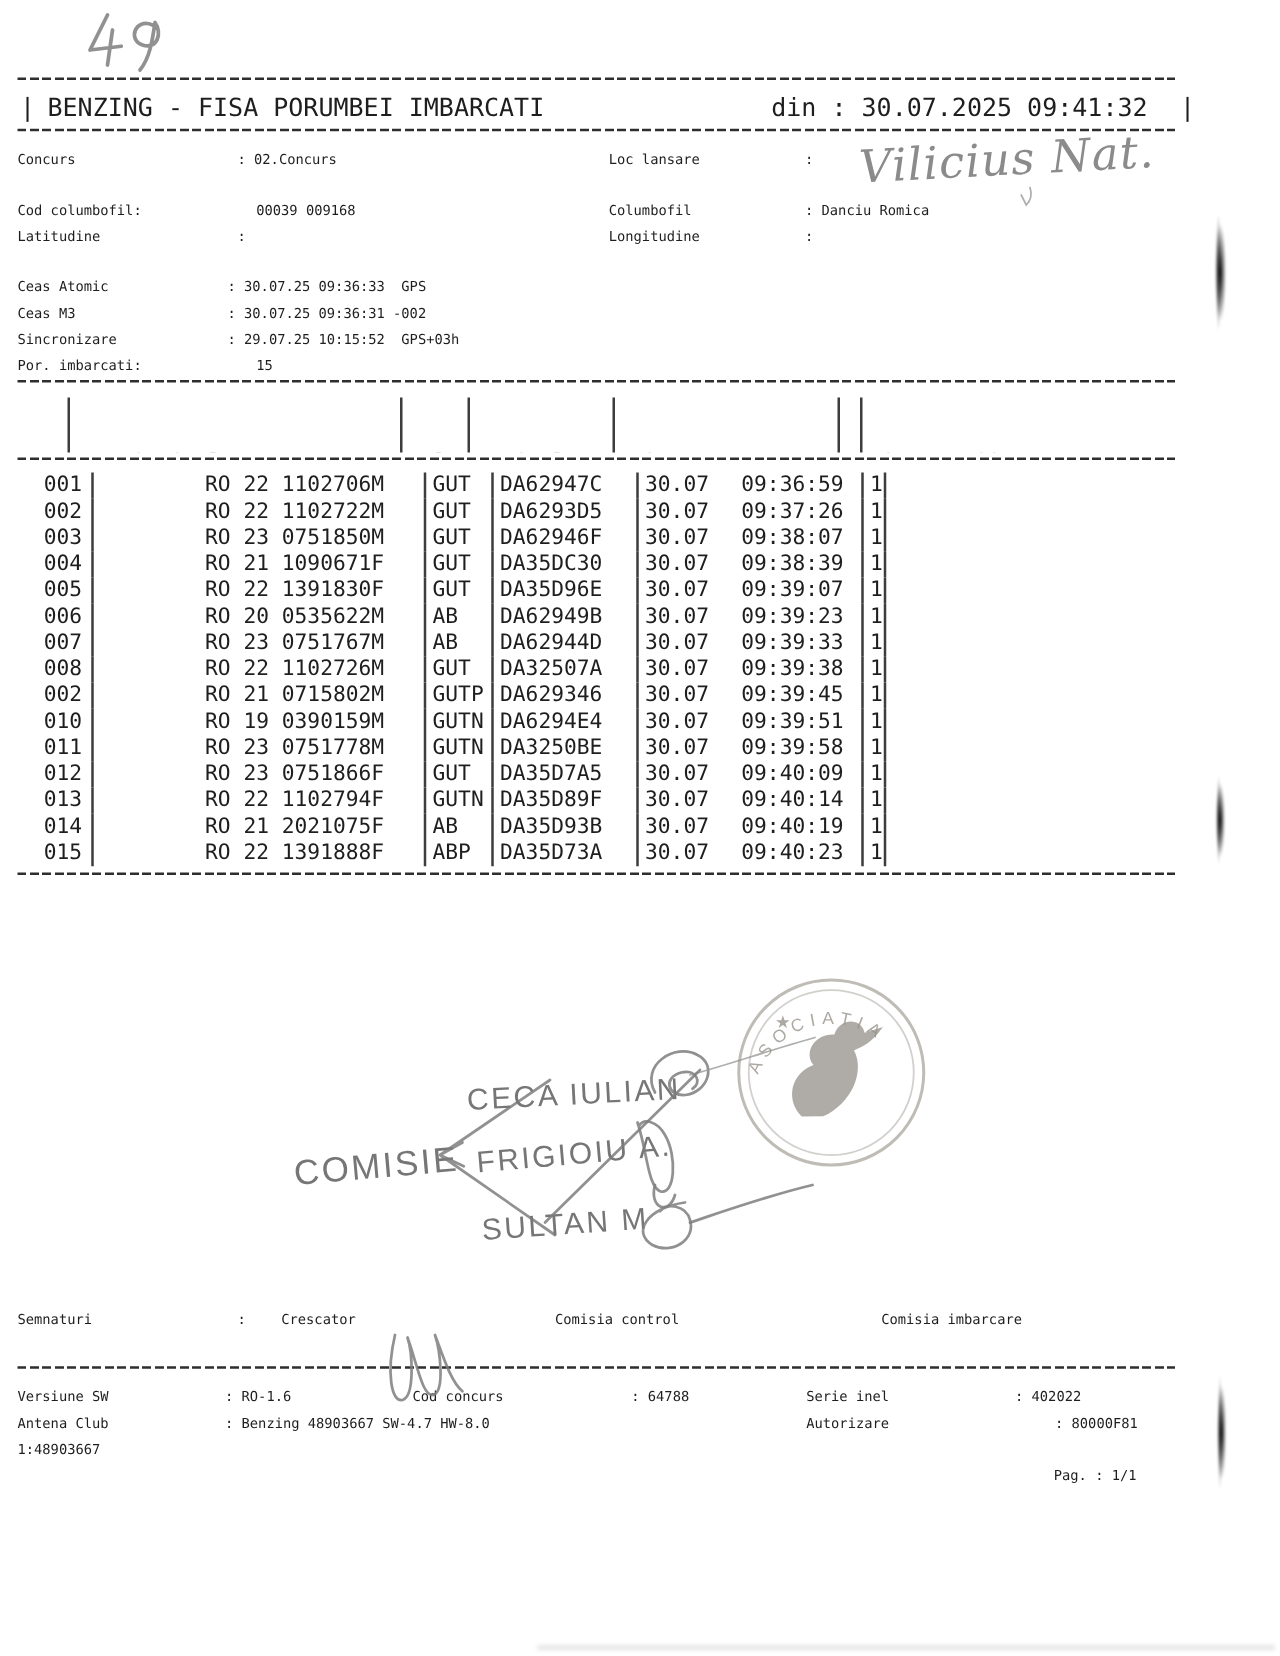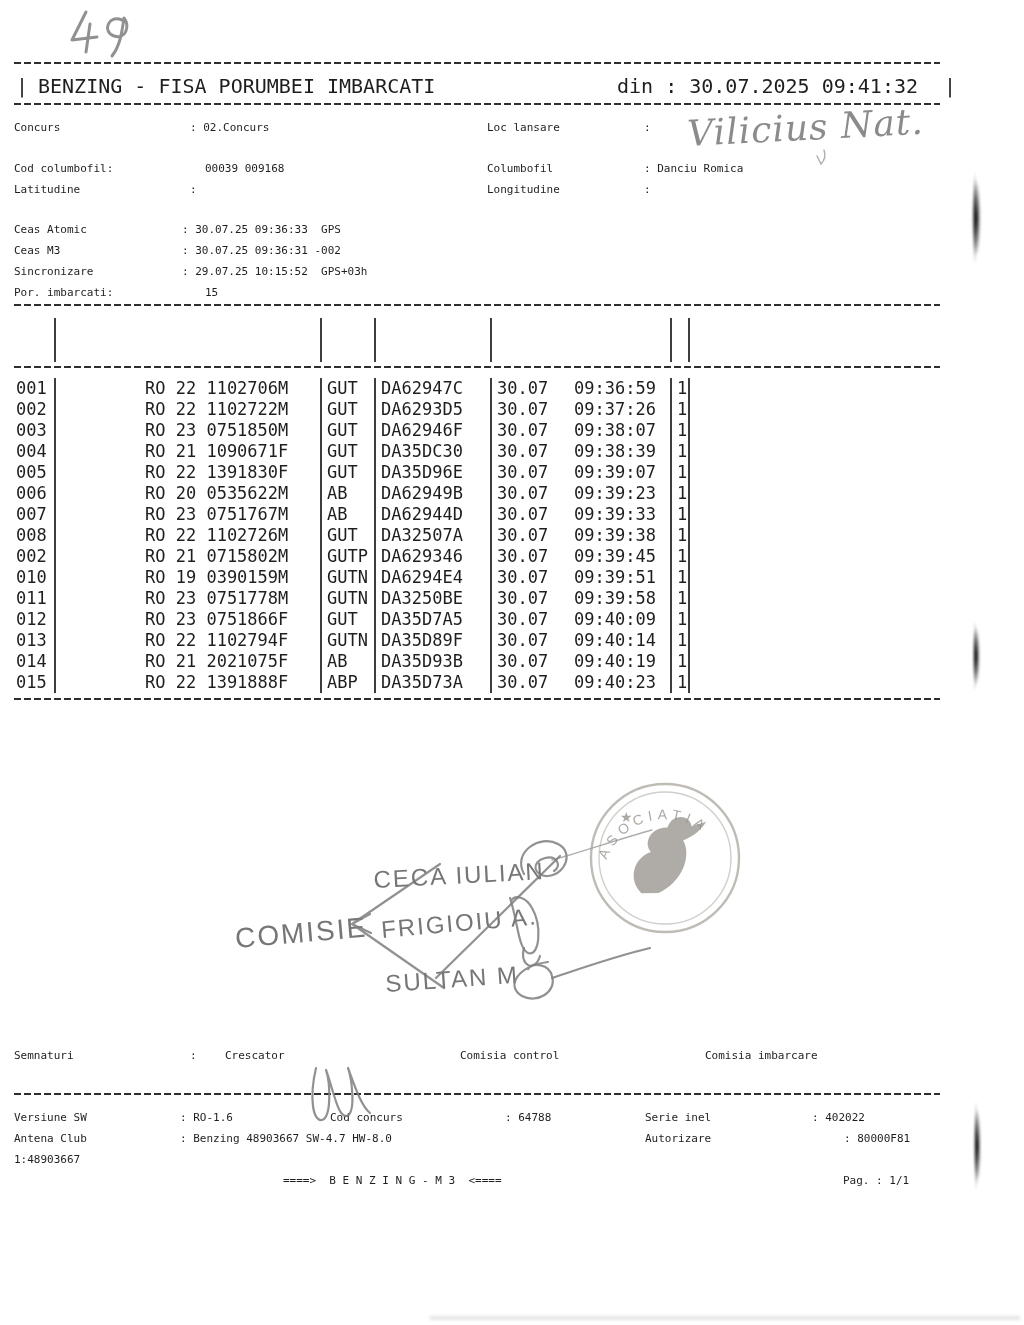--- a/index.html
+++ b/index.html
@@ -8,21 +8,21 @@
     font-family:"DejaVu Sans Mono","Liberation Mono",monospace;
     color:#1e1e1e;overflow:hidden;
   }
   .t{position:absolute;white-space:pre;font-size:11px;line-height:21px;}
   .big{font-size:20px;line-height:24px;}
   .dash{position:absolute;left:14px;width:926px;height:2px;
     background:repeating-linear-gradient(to right,#2e2e2e 0 7px,transparent 7px 10px);}
   
   .tbl{position:absolute;left:14px;width:926px;}
   .thead{top:318px;height:44px;}
-  .trow{display:flex;height:21px;font-size:17px;line-height:21px;white-space:pre;}
+  .trow{display:flex;height:21px;font-size:17px;line-height:21px;white-space:pre;margin-left:19px;}
   .thead .trow-h{display:flex;height:44px;}
   .c{box-sizing:border-box;flex:0 0 auto;overflow:hidden;}
   .sep{border-right:2px solid #3d3d3d;}
   .c.nr{width:42px;padding-left:2px;}
   .c.serie{width:266px;padding-left:89px;}
   .c.culo{width:54px;padding-left:5px;}
   .c.senzor{width:116px;padding-left:5px;}
   .c.imb{width:180px;padding-left:5px;display:flex;align-items:flex-end;}
   .c.imb .d{width:77px;flex:0 0 auto;}
   .c.ac{width:18px;padding-left:5px;}
@@ -305,38 +305,37 @@
         <span class="o">09:40:23</span>
       </span>
       <span class="c ac sep">1</span>
       <span class="c obs"></span>
     </div>
   </div>
 
   <span class="t" style="left:14px;top:1045px">Semnaturi</span>
   <span class="t" style="left:190px;top:1045px">:</span>
   <span class="t" style="left:225px;top:1045px">Crescator</span>
-  <span class="t" style="left:460px;top:1045px">Comisia control</span>
+  <span class="t" style="left:444px;top:1045px">Comisia control</span>
   <span class="t" style="left:705px;top:1045px">Comisia imbarcare</span>
 
   <span class="t" style="left:14px;top:1107px">Versiune SW</span>
   <span class="t" style="left:180px;top:1107px">: RO-1.6</span>
   <span class="t" style="left:330px;top:1107px">Cod concurs</span>
   <span class="t" style="left:505px;top:1107px">: 64788</span>
   <span class="t" style="left:645px;top:1107px">Serie inel</span>
   <span class="t" style="left:812px;top:1107px">: 402022</span>
 
   <span class="t" style="left:14px;top:1128px">Antena Club</span>
   <span class="t" style="left:180px;top:1128px">: Benzing 48903667 SW-4.7 HW-8.0</span>
   <span class="t" style="left:645px;top:1128px">Autorizare</span>
   <span class="t" style="left:844px;top:1128px">: 80000F81</span>
 
   <span class="t" style="left:14px;top:1149px">1:48903667</span>
 
-  <span class="t" style="left:283px;top:1170px">====&gt;  B E N Z I N G - M 3  &lt;====</span>
   <span class="t" style="left:843px;top:1170px">Pag. : 1/1</span>
 
   <svg class="overlay" width="1024" height="1325" viewBox="0 0 1024 1325">
 
     <g>
       <path class="pencil" style="stroke-width:3" d="M 86 12 L 72 40 L 97 37 M 90 24 L 86 52"></path>
       <path class="pencil" style="stroke-width:3" d="M 122 20 C 108 14 102 32 114 36 C 126 40 130 26 124 18 C 122 32 120 46 112 56"></path>
     </g>
 
     <text class="hw-script" x="688" y="146" font-size="36" transform="rotate(-3 688 146)">Vilicius Nat.</text>

